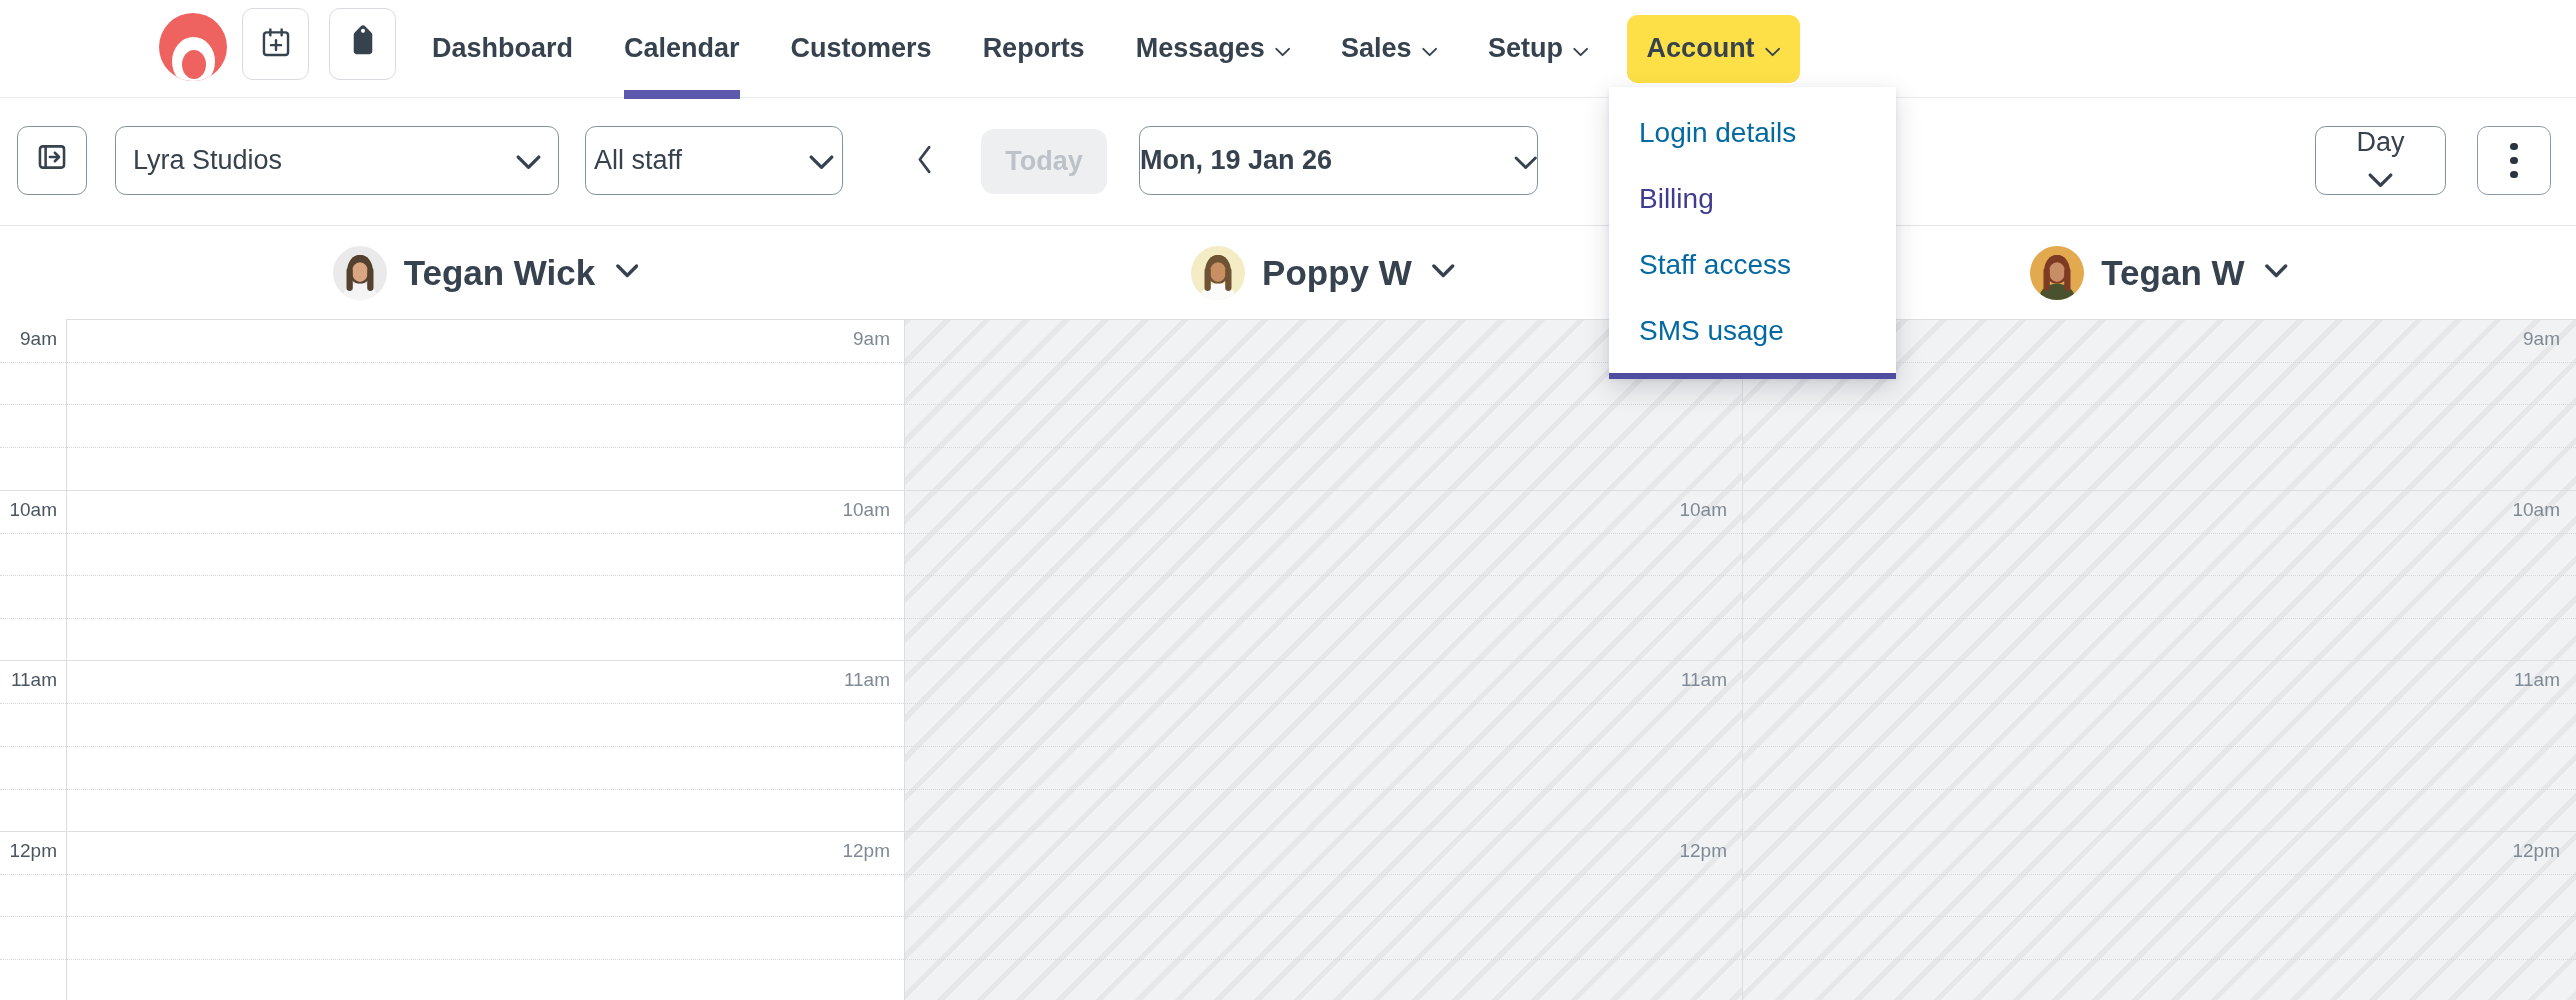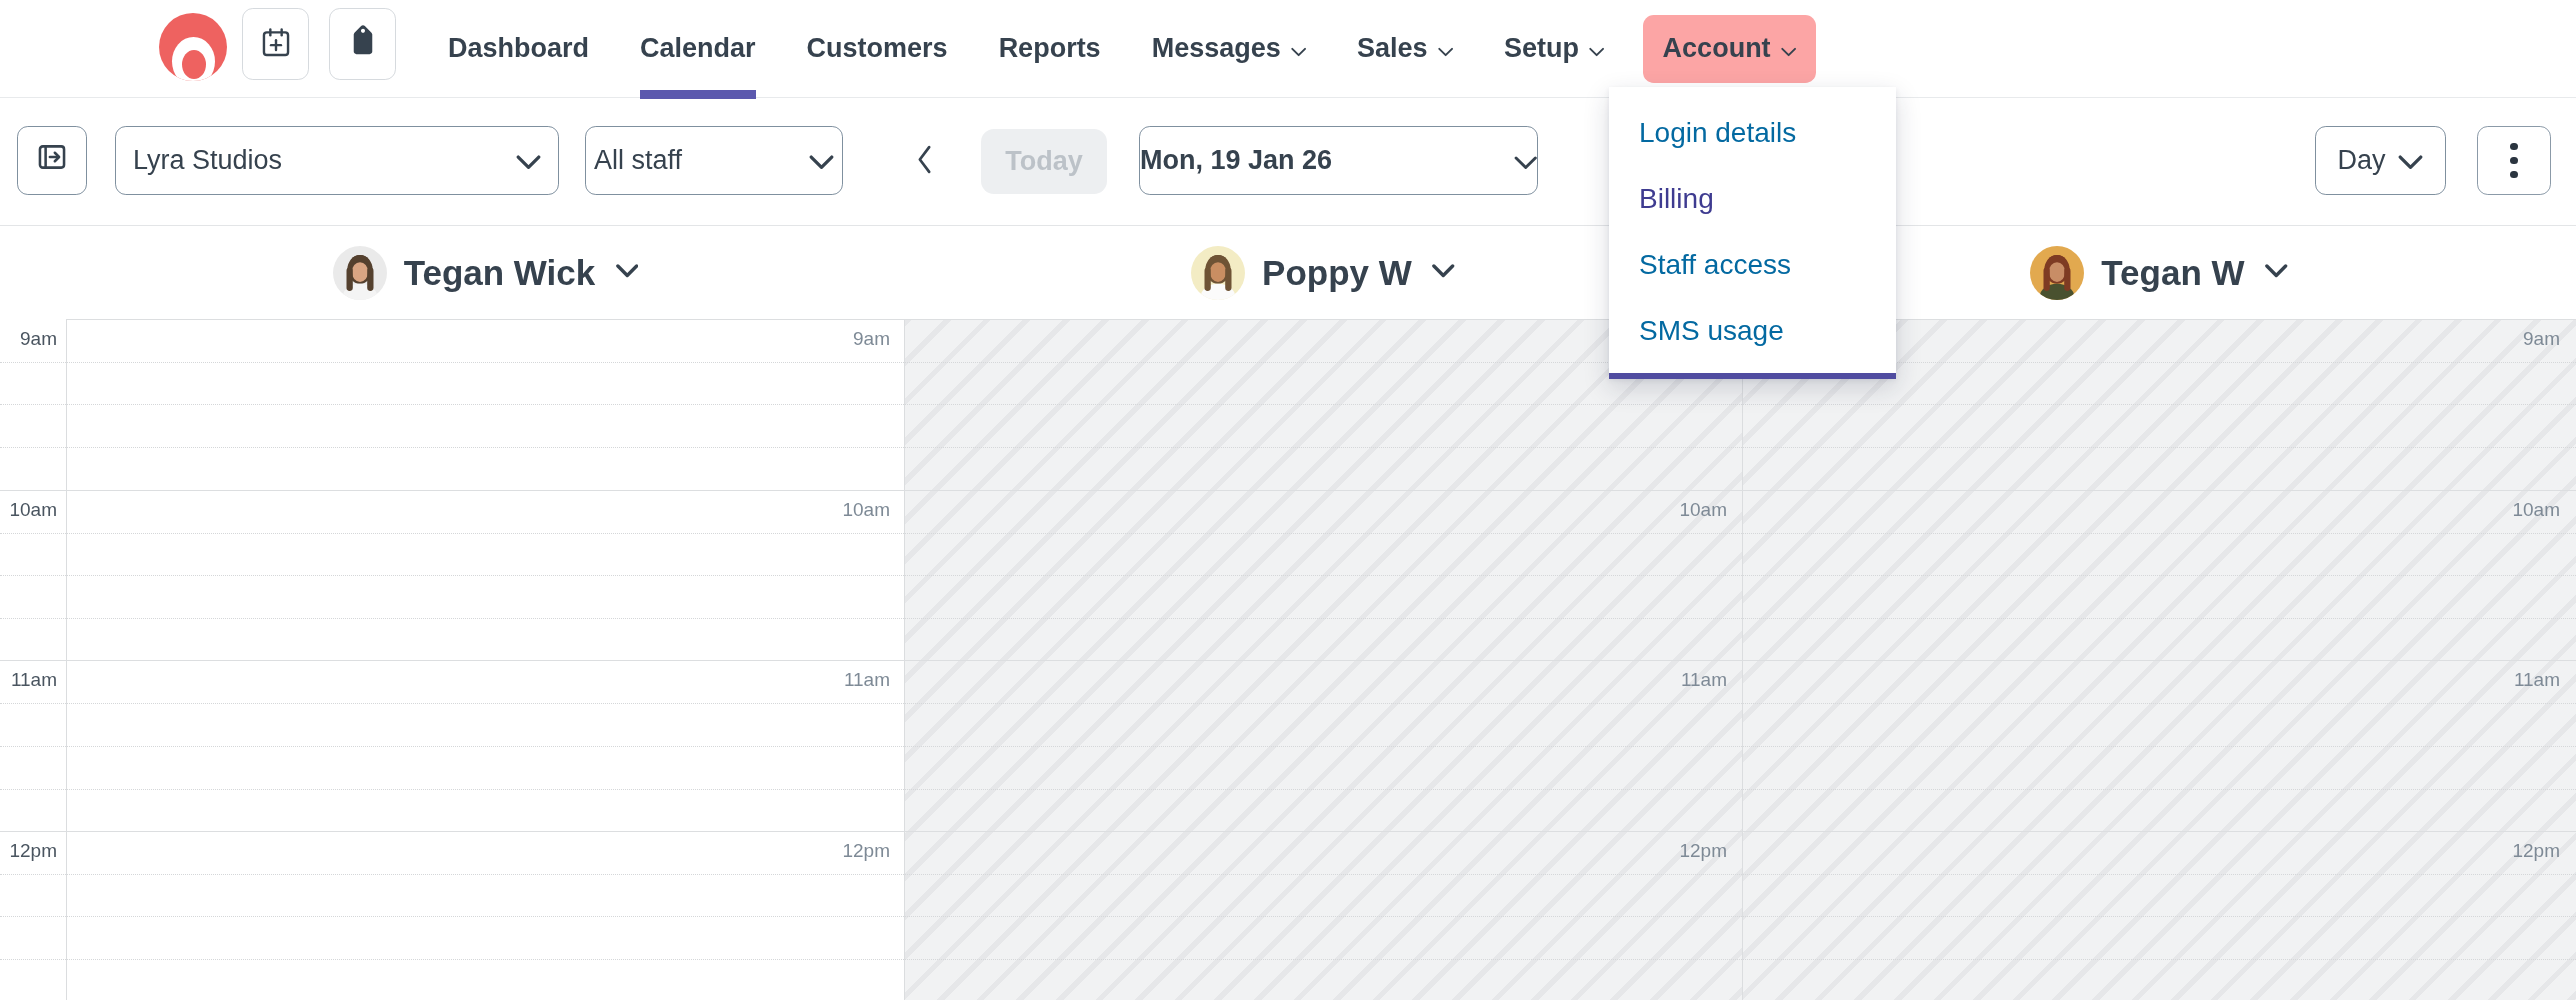--- a/index.html
+++ b/index.html
@@ -8,42 +8,42 @@
   
   .topbar{position:absolute;left:0;top:0;width:2576px;height:97px;background:#fff;
           border-bottom:1.8px solid #E8EAEC;z-index:20;}
   .logo{position:absolute;left:159px;top:12.6px;width:68px;height:68px;border-radius:50%;
         background:#EE6260;overflow:hidden;}
   .logo-cut{position:absolute;left:12.6px;top:24px;width:43px;height:49px;border-radius:50%;background:#fff;}
   .logo-dot{position:absolute;left:10px;top:13.5px;width:24px;height:29px;border-radius:50%;background:#EE6260;}
   .icon-btn{position:absolute;top:8px;width:67px;height:72px;background:#fff;border:1.8px solid #D6DADE;
             border-radius:10.8px;display:flex;align-items:center;justify-content:center;cursor:pointer;padding:0;}
   .icon-btn.b1{left:242px;} .icon-btn.b2{left:329px;}
-  .nav{position:absolute;left:432px;top:0;height:97px;display:flex;align-items:center;gap:51px;margin-left:16px;}
+  .nav{position:absolute;left:432px;top:0;height:97px;display:flex;align-items:center;gap:51px;}
   .nav-item{position:relative;display:flex;align-items:center;height:97px;gap:10px;
             font-size:27px;font-weight:700;color:#36424E;cursor:pointer;white-space:nowrap;}
   .nav-item.active::after{content:"";position:absolute;left:0;right:0;bottom:-1.8px;height:9px;background:#5B58AE;}
-  .nav-item.pill{height:68px;background:#fca5a5;border-radius:10.8px;padding:0 20px;margin-left:-12.6px;}
+  .nav-item.pill{height:68px;background:#fde047;border-radius:10.8px;padding:0 20px;margin-left:-12.6px;}
   .topbar-right{position:absolute;right:0;top:0;height:97px;}
   
   .toolbar{position:absolute;left:0;top:99px;width:2576px;height:126px;background:#fff;
            border-bottom:1.8px solid #E3E5E7;z-index:10;}
   .tool-btn,.select{position:absolute;top:27px;height:69px;background:#fff;border:1.8px solid #7F909F;
            border-radius:10.8px;box-sizing:border-box;display:flex;align-items:center;cursor:pointer;
            font-size:27px;color:#36424E;}
   .collapse-btn{left:17px;width:70px;justify-content:center;}
   .sel-location{left:115px;width:444px;justify-content:space-between;padding:0 17px;}
   .sel-staff{left:585px;width:258px;justify-content:space-between;padding:0 8px;}
   .prev-arrow{position:absolute;left:905px;top:27px;width:38px;height:69px;display:flex;align-items:center;
               justify-content:center;background:transparent;border:none;cursor:pointer;padding:0;}
   .today-btn{position:absolute;left:981px;top:30px;width:126px;height:65px;background:#EDEFF1;border:none;
              border-radius:13px;font-size:27px;font-weight:700;color:#BCC2C8;cursor:default;
              display:flex;align-items:center;justify-content:center;}
   .sel-date{left:1139px;width:399px;justify-content:space-between;gap:16px;font-weight:700;}
-  .sel-day{left:2315px;width:131px;justify-content:space-between;padding:0 21.6px;}
+  .sel-day{left:2315px;width:131px;justify-content:space-between;padding:0 21.6px;flex-direction:column;}
   .kebab-btn{position:absolute;left:2477px;top:27px;width:74px;height:69px;background:#fff;
              border:1.8px solid #8B9AA8;border-radius:10.8px;box-sizing:border-box;display:flex;flex-direction:column;
              align-items:center;justify-content:center;gap:7.2px;cursor:pointer;}
   .kebab-btn i{width:7.2px;height:7.2px;border-radius:50%;background:#2B3540;}
   
   .header-row{position:absolute;left:0;top:226px;width:2576px;height:93px;background:#fff;}
   .staff-header{position:absolute;top:0;height:93px;display:flex;align-items:center;justify-content:center;
                 gap:17px;cursor:pointer;}
   .staff-name{font-size:35px;font-weight:700;color:#36424E;}
   .staff-header .chev{margin-left:3.6px;}

